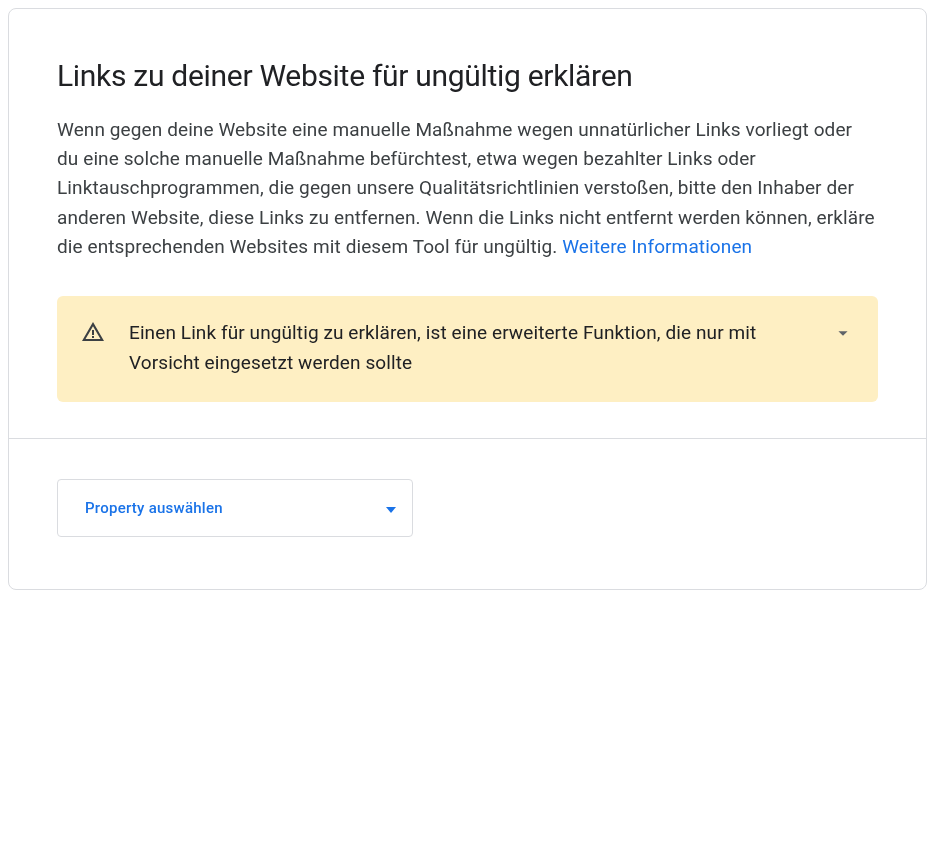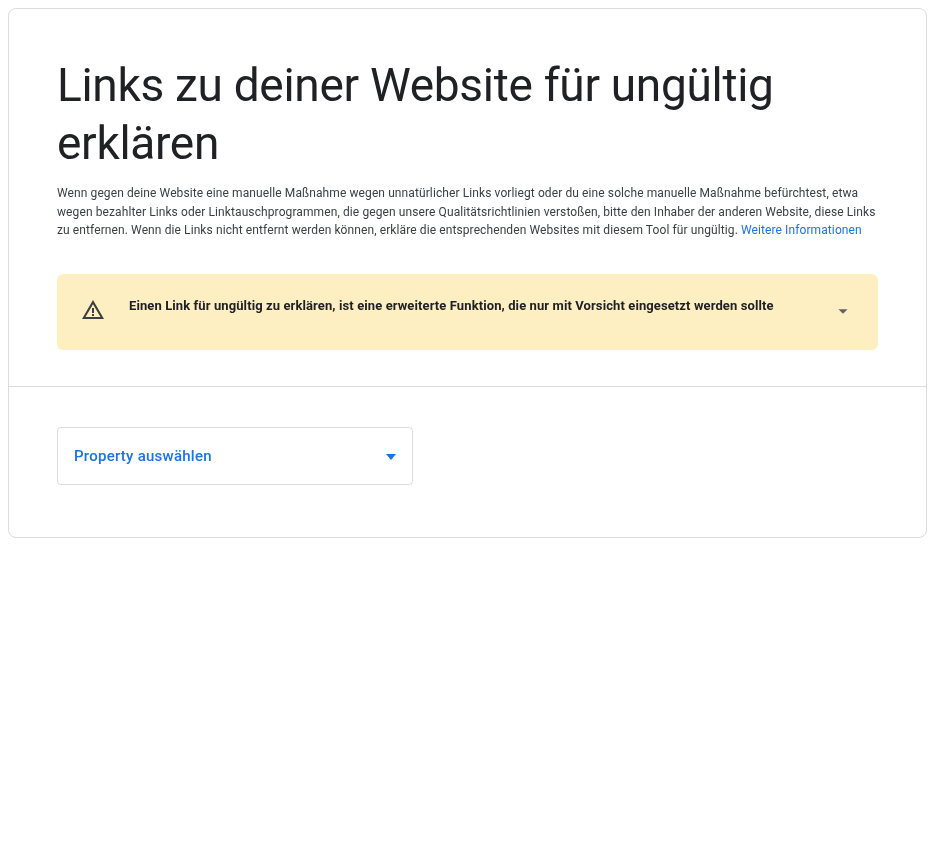--- a/index.html
+++ b/index.html
@@ -16,29 +16,29 @@
       width: 919px;
       border: 1px solid #dadce0;
       border-radius: 8px;
       background: #fff;
       overflow: hidden;
     }
     .card-inner-top {
       padding: 48px 48px 36px 48px;
     }
     .card-title {
-      font-size: 46px;
+      font-size: 30px;
       line-height: 1.25;
       font-weight: 400;
       color: #202124;
       letter-spacing: -0.3px;
-      margin-bottom: 12px;
+      margin-bottom: 20px;
     }
     .card-desc {
-      font-size: 12px;
+      font-size: 19px;
       line-height: 1.55;
       color: #3c4043;
       letter-spacing: 0.1px;
     }
     .learn-more {
       color: #1a73e8;
       text-decoration: none;
     }
     .warning-box {
       margin-top: 34px;
@@ -53,23 +53,23 @@
       flex-shrink: 0;
       padding-top: 2px;
     }
     .warning-icon-wrap svg {
       width: 24px;
       height: 24px;
       fill: #3c4043;
     }
     .warning-text {
       flex: 1;
-      font-size: 13px;
+      font-size: 19px;
       line-height: 1.6;
-      font-weight: 700;
+      font-weight: 400;
       color: #202124;
       letter-spacing: 0.1px;
     }
     .chevron-wrap {
       flex-shrink: 0;
       padding-top: 4px;
       padding-left: 6px;
     }
     .chevron-wrap svg {
       width: 22px;
@@ -90,21 +90,21 @@
       color: #3c4043;
       margin-bottom: 24px;
       letter-spacing: 0.1px;
     }
     .select-btn {
       display: inline-flex;
       align-items: center;
       justify-content: space-between;
       height: 58px;
       min-width: 356px;
-      padding: 0 16px 0 16px;
+      padding: 0 16px 0 27px;
       border: 1px solid #dadce0;
       border-radius: 4px;
       background: #fff;
       cursor: pointer;
       font-family: inherit;
     }
     .select-btn-text {
       color: #1a73e8;
       font-size: 15px;
       font-weight: 500;

